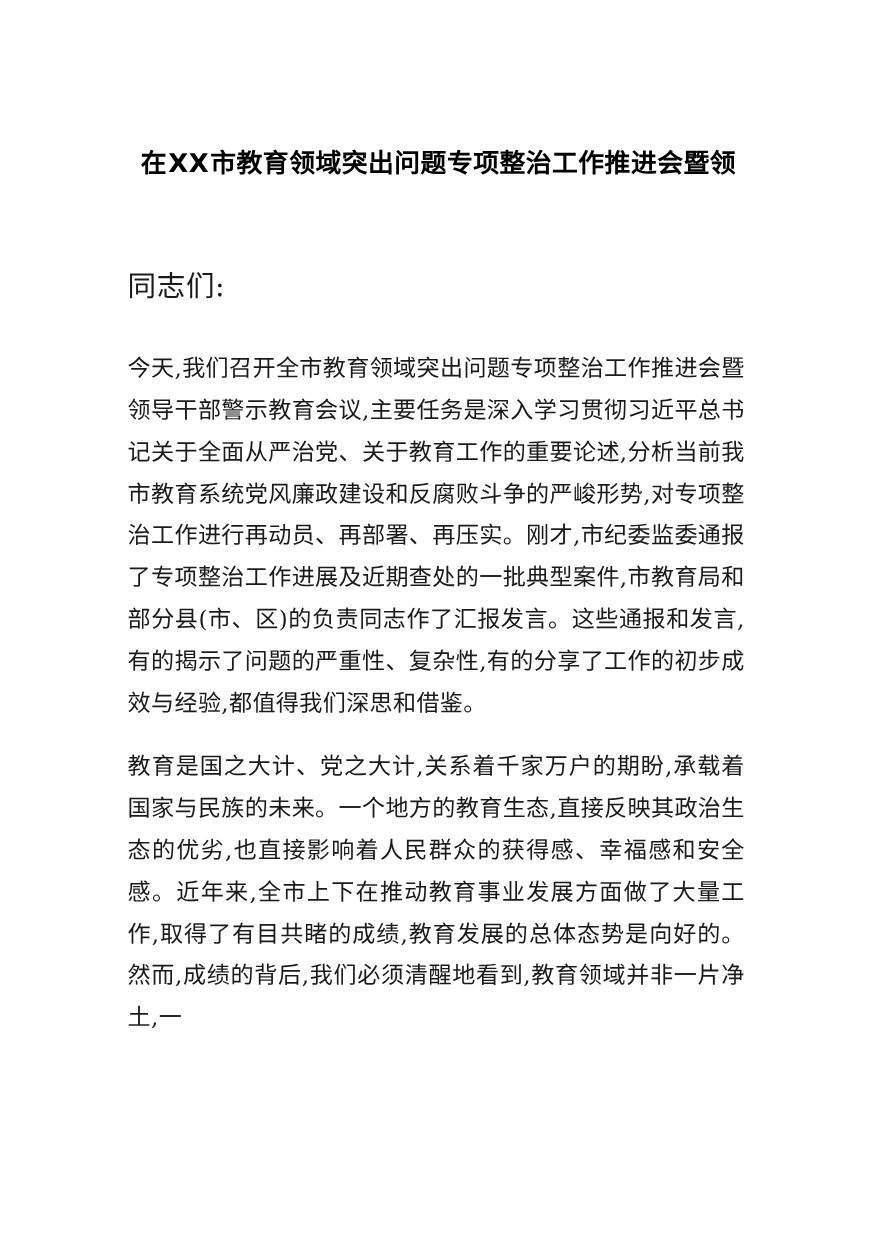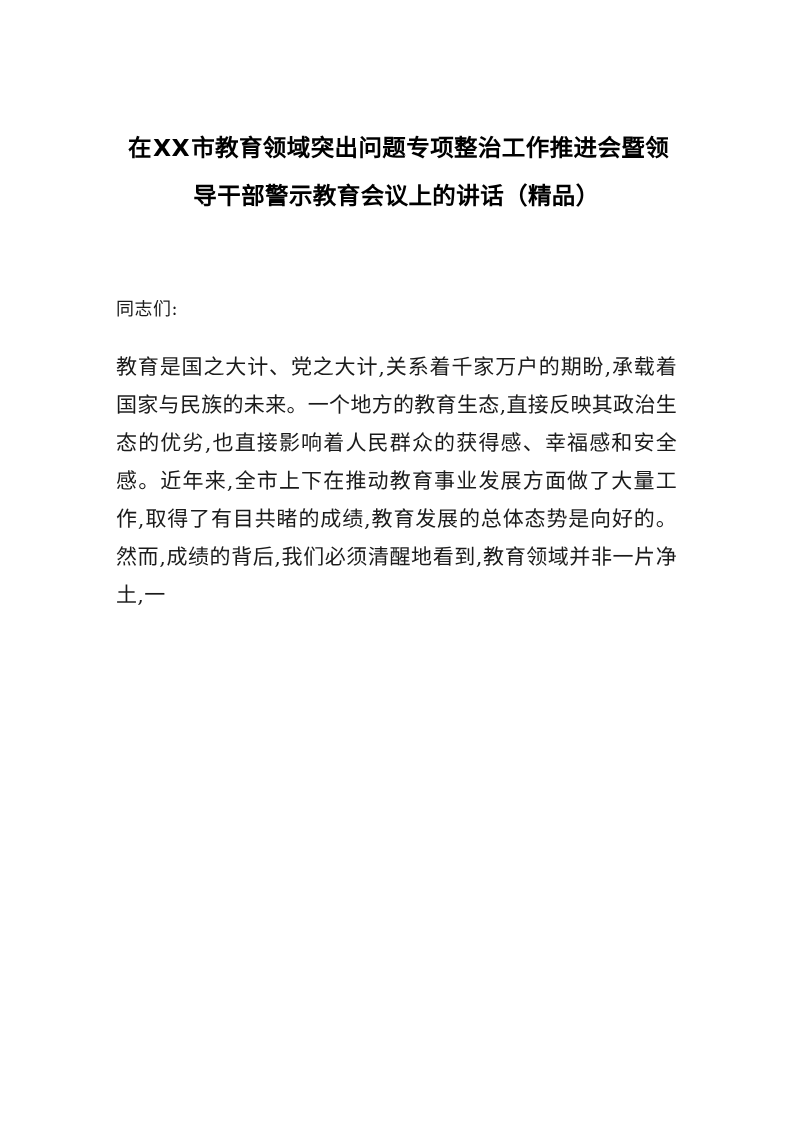--- a/index.html
+++ b/index.html
@@ -48,21 +48,21 @@
     font-family: "DejaVu Sans", "Liberation Sans", sans-serif;
     font-weight: bold;
     letter-spacing: 0.5px;
     padding: 0 1px;
   }
 
   
   .salutation {
     margin: 0;
     padding: 0;
-    font-size: 18px;
+    font-size: 26px;
     line-height: 38px;
     text-align: left;
     letter-spacing: 0.5px;
     margin-top: 74px;
   }
 
   
   .para {
     margin: 0;
     padding: 0;
@@ -85,22 +85,22 @@
   }
 </style>
 </head>
 <body>
 
 <div class="page">
   <div class="doc-body">
 
     <h1 class="doc-title">
       <span class="title-line title-line-1"><span>在</span><span class="latin-bold">XX</span><span>市教育领域突出问题专项整治工作推进会暨领</span></span>
-      <span class="title-line title-line-2">导干部警示教育会议上的讲话（精品）</span>
     </h1>
 
     <p class="salutation">同志们:</p>
 
+    <p class="para para-gap-1">今天,我们召开全市教育领域突出问题专项整治工作推进会暨领导干部警示教育会议,主要任务是深入学习贯彻习近平总书记关于全面从严治党、关于教育工作的重要论述,分析当前我市教育系统党风廉政建设和反腐败斗争的严峻形势,对专项整治工作进行再动员、再部署、再压实。刚才,市纪委监委通报了专项整治工作进展及近期查处的一批典型案件,市教育局和部分县(市、区)的负责同志作了汇报发言。这些通报和发言,有的揭示了问题的严重性、复杂性,有的分享了工作的初步成效与经验,都值得我们深思和借鉴。</p>
 
     <p class="para para-gap para-clipped" style="max-height: 378px; overflow: hidden;">教育是国之大计、党之大计,关系着千家万户的期盼,承载着国家与民族的未来。一个地方的教育生态,直接反映其政治生态的优劣,也直接影响着人民群众的获得感、幸福感和安全感。近年来,全市上下在推动教育事业发展方面做了大量工作,取得了有目共睹的成绩,教育发展的总体态势是向好的。然而,成绩的背后,我们必须清醒地看到,教育领域并非一片净土,一</p>
 
   </div>
 </div>
 
 </body></html>

